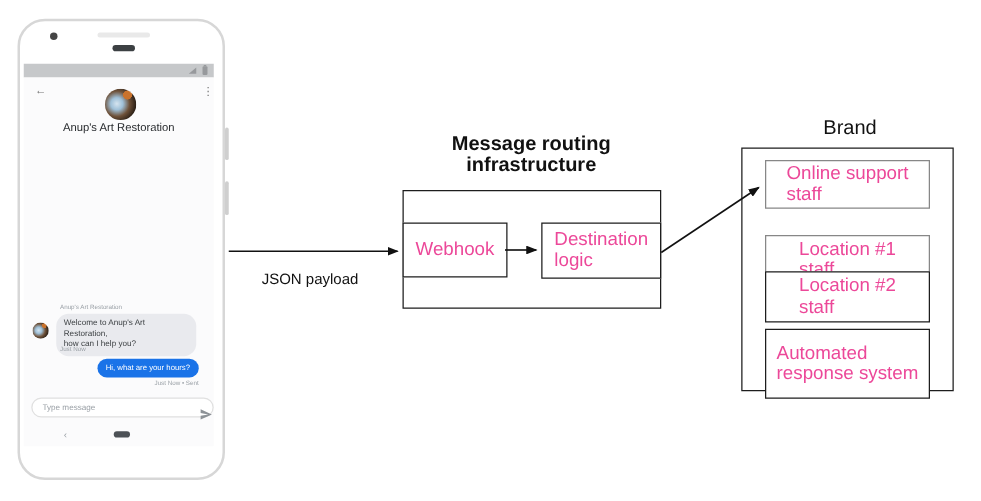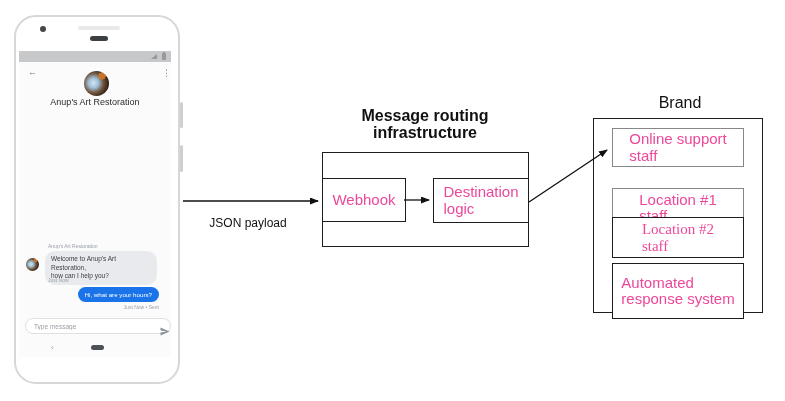--- a/index.html
+++ b/index.html
@@ -63,21 +63,21 @@
   .lbl-brand { left:640px; top:94px; width:80px; font-size:16px;text-align:center; }
 
   .dbox { position:absolute; background:#fff; border:1.5px solid #1d1d1d; }
   .box-routing { left:322px; top:152px; width:207px; height:95px; background:transparent; }
   .box-webhook { left:322px; top:178px; width:84px; height:44px; }
   .box-destination { left:433px; top:178px; width:96px; height:45px; }
   .box-brand { left:593px; top:118px; width:170px; height:195px; background:transparent; }
   .box-target { left:612px; width:132px; }
   .box-target.t0 { top:128px; height:39px; border-color:#878787; }
   .box-target.t1 { top:188px; height:40px; border-color:#878787; }
-  .box-target.t2 { top:217px; height:41px;font-family:Liberation Serif, serif; }
+  .box-target.t2 { top:217px; height:41px; }
   .box-target.t3 { top:263px; height:56px; }
   .centerer { display:flex; align-items:center; justify-content:center; width:100%; height:100%;
               font-size:15px; line-height:16.5px; text-align:left; white-space:pre-line; color:#ec4899; }
 
   .arrows { position:absolute; left:0; top:0; pointer-events:none; }
 </style>
 </head>
 <body>
 
 <div class="canvas">

